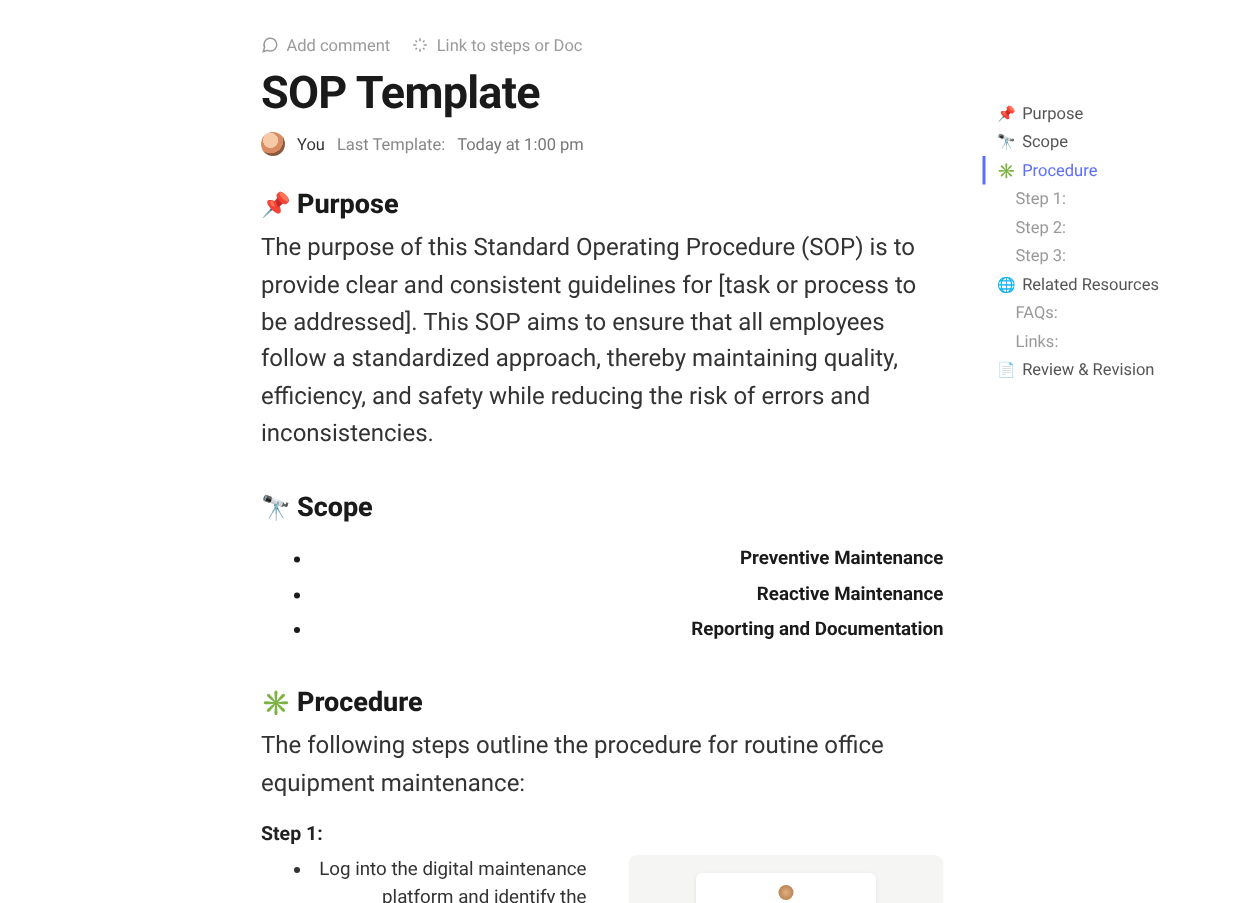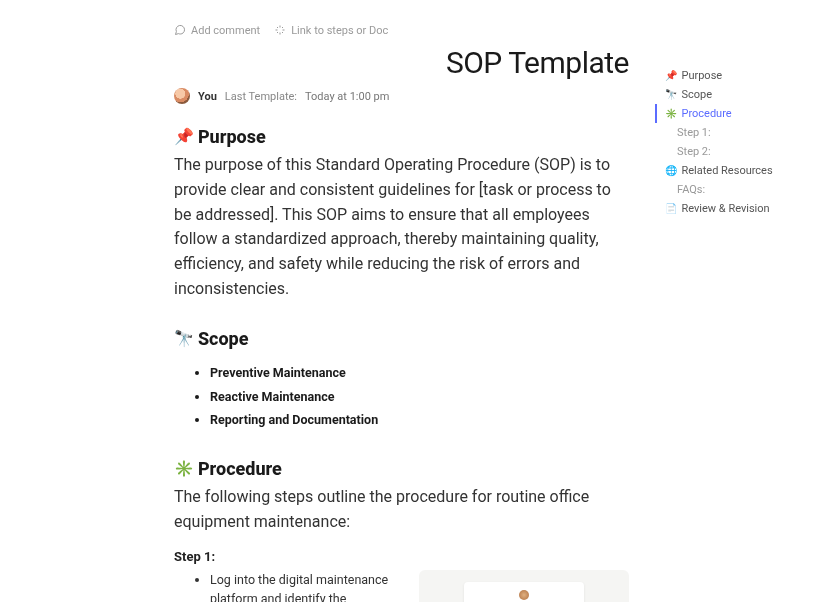--- a/index.html
+++ b/index.html
@@ -27,38 +27,37 @@
     margin-bottom: 6px;
   }
   .toolbar-item {
     display: flex;
     gap: 5px;
     cursor: pointer;
   }
   .toolbar-item svg { width: 12px; height: 12px; }
   h1.title {
     font-size: 30px;
-    font-weight: 400;
+    font-weight: 700;
     color: #1a1a1a;
     letter-spacing: -0.5px;
     margin-bottom: 8px;
-    text-align: right;
   }
   .meta-row {
     display: flex;
     align-items: center;
     gap: 8px;
     font-size: 11px;
     margin-bottom: 22px;
   }
   .avatar {
     width: 16px; height: 16px; border-radius: 50%;
     background: radial-gradient(circle at 40% 35%, #f7c9a7 0 35%, #d98b63 36% 60%, #8b5a3c 61% 100%);
   }
-  .meta-you { font-weight: 700; color: #333; }
+  .meta-you { font-weight: 400; color: #333; }
   .meta-label { color: #888; }
   .meta-value { color: #777; }
   .section { margin-bottom: 26px; }
   .section h2 {
     font-size: 18px;
     font-weight: 800;
     color: #1a1a1a;
     margin-bottom: 6px;
     display: flex;
     align-items: center;
@@ -68,20 +67,21 @@
   .section p {
     font-size: 16px;
     line-height: 1.55;
     color: #333;
   }
   .section ul {
     margin-top: 12px;
     padding-left: 36px;
     font-size: 12.5px;
     line-height: 1.9;
+    text-align: right;
   }
   .section ul li { font-weight: 700; color: #1a1a1a; }
   .step-label {
     font-size: 13px;
     font-weight: 700;
     margin-top: 14px;
     margin-bottom: 6px;
   }
   .step-row {
     display: flex;
@@ -239,24 +239,30 @@
     <div class="outline-item active">
       <span class="oe">✳️</span>
       <span>Procedure</span>
     </div>
     <div class="outline-item sub">
       <span>Step 1:</span>
     </div>
     <div class="outline-item sub">
       <span>Step 2:</span>
     </div>
+    <div class="outline-item sub">
+      <span>Step 3:</span>
+    </div>
     <div class="outline-item">
       <span class="oe">🌐</span>
       <span>Related Resources</span>
     </div>
     <div class="outline-item sub">
       <span>FAQs:</span>
     </div>
+    <div class="outline-item sub">
+      <span>Links:</span>
+    </div>
     <div class="outline-item">
       <span class="oe">📄</span>
       <span>Review &amp; Revision</span>
     </div>
   </div>
 
 </body></html>

